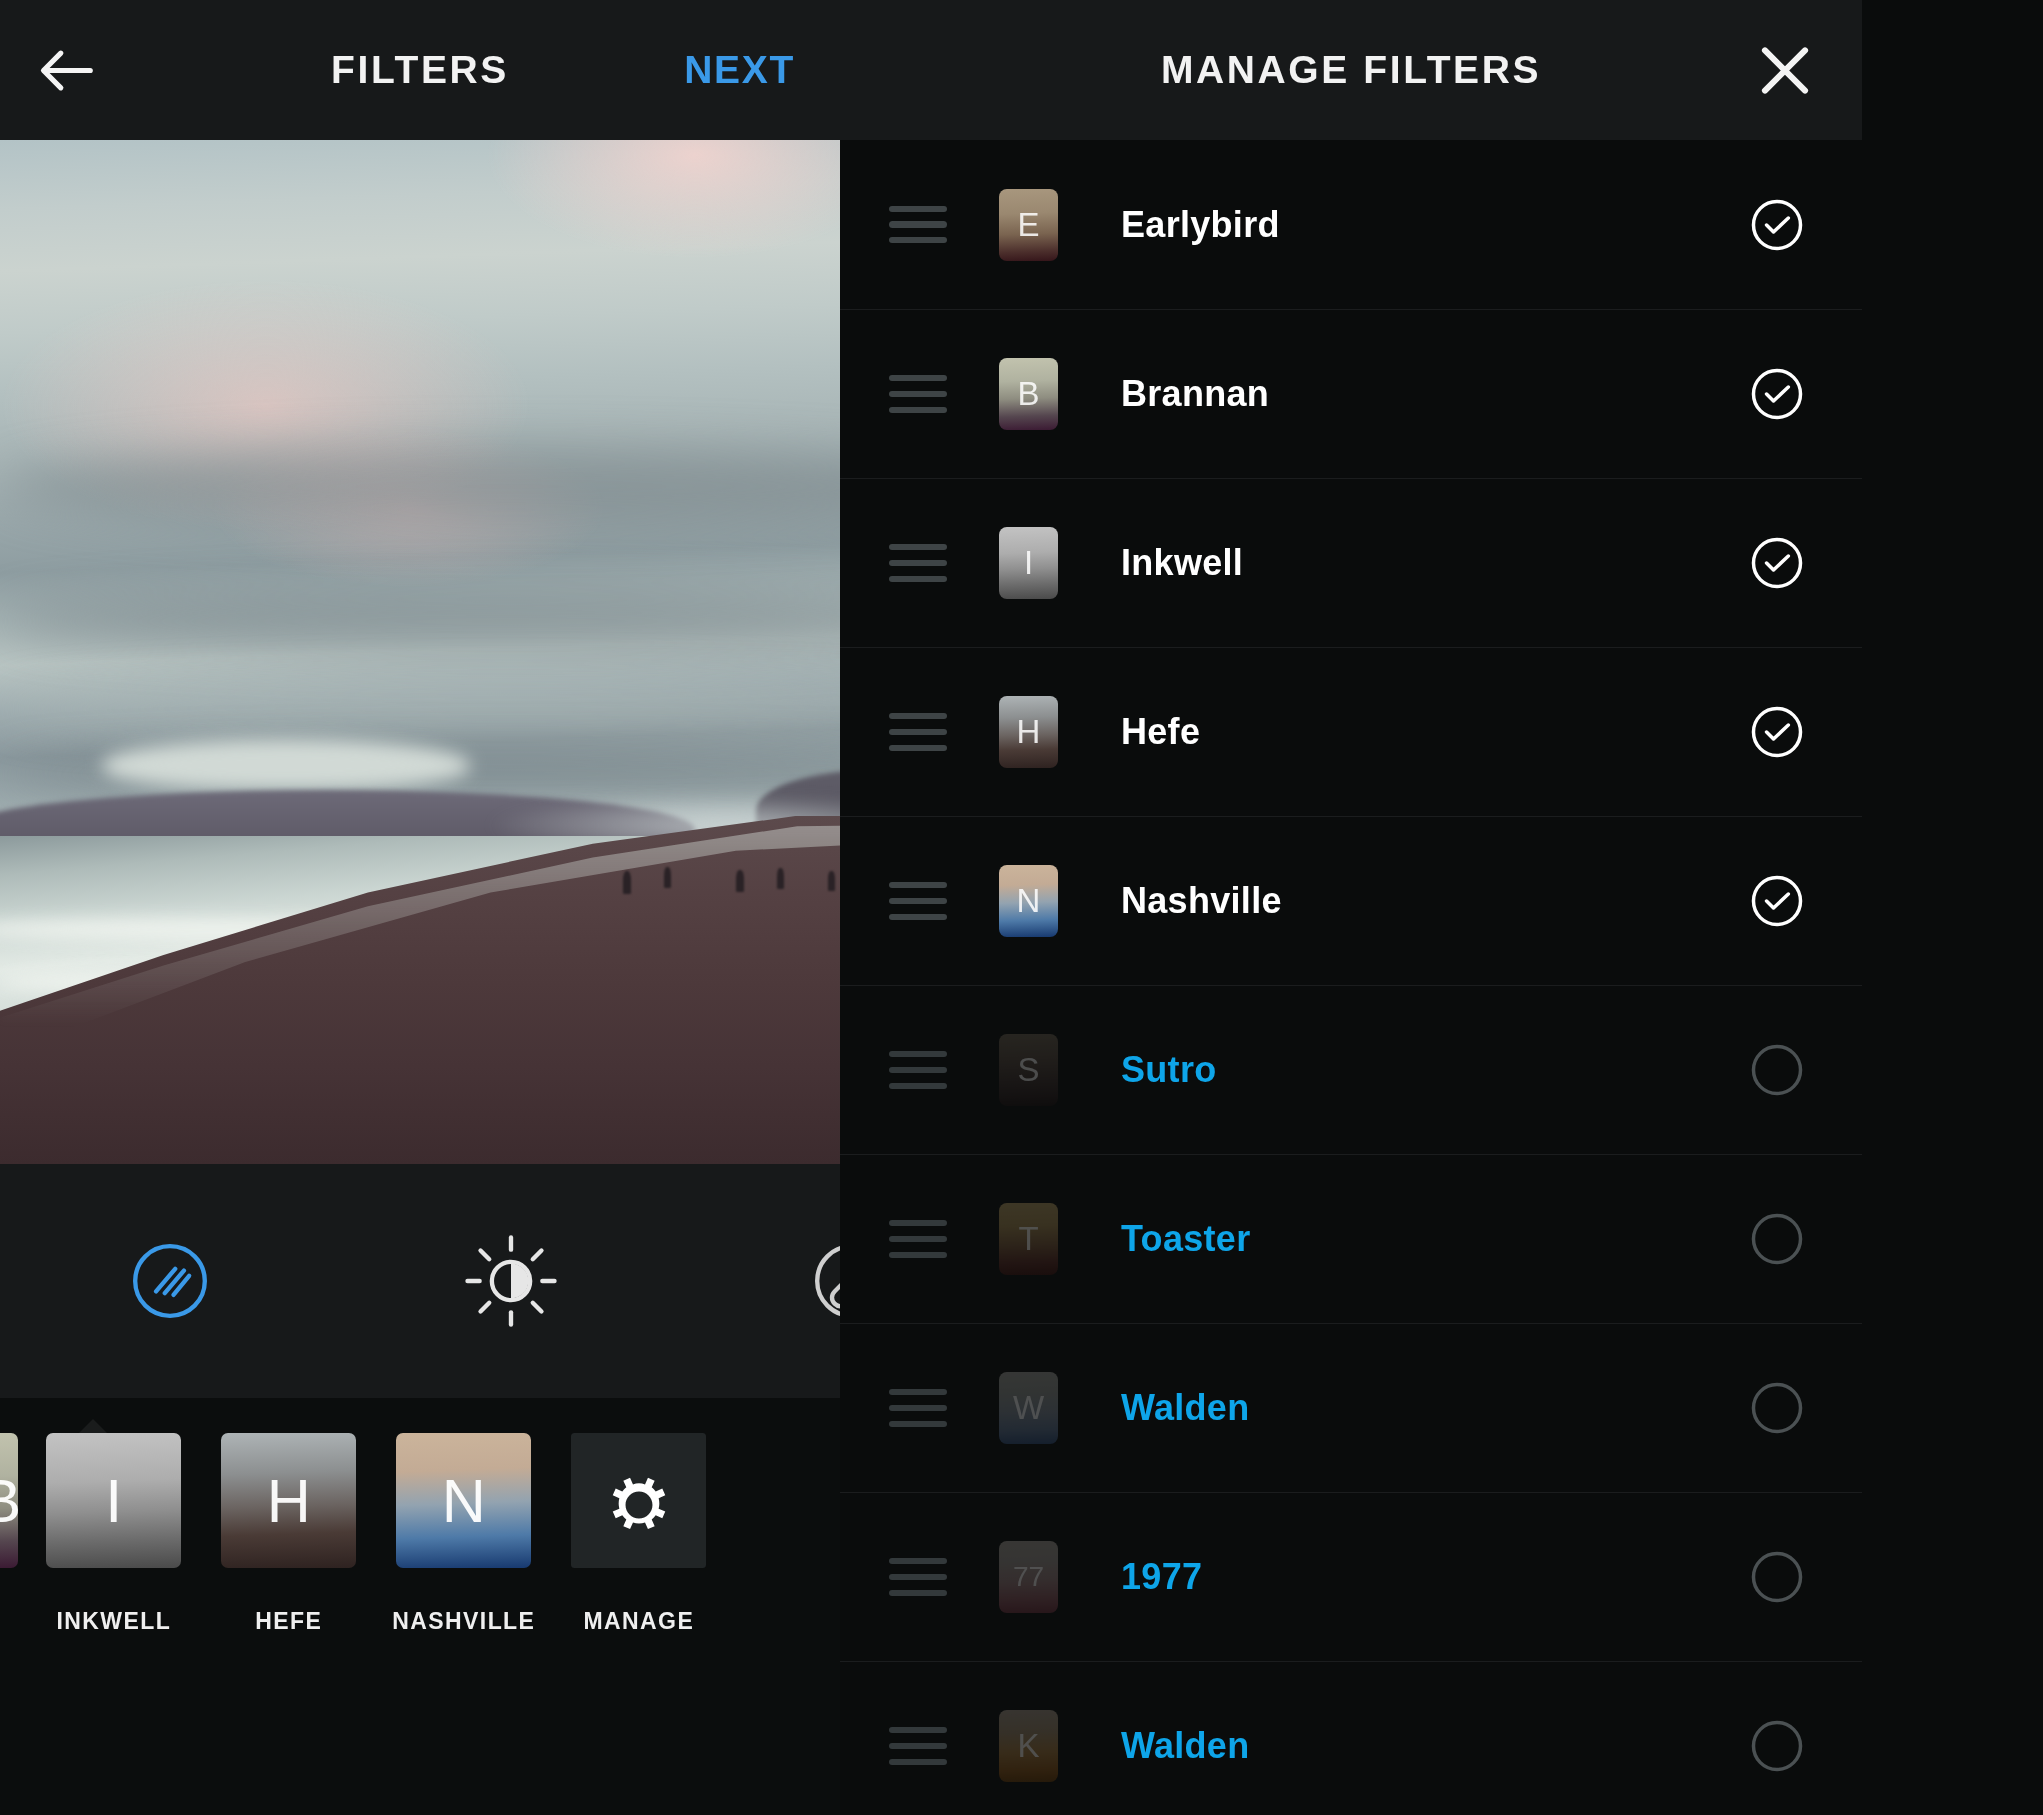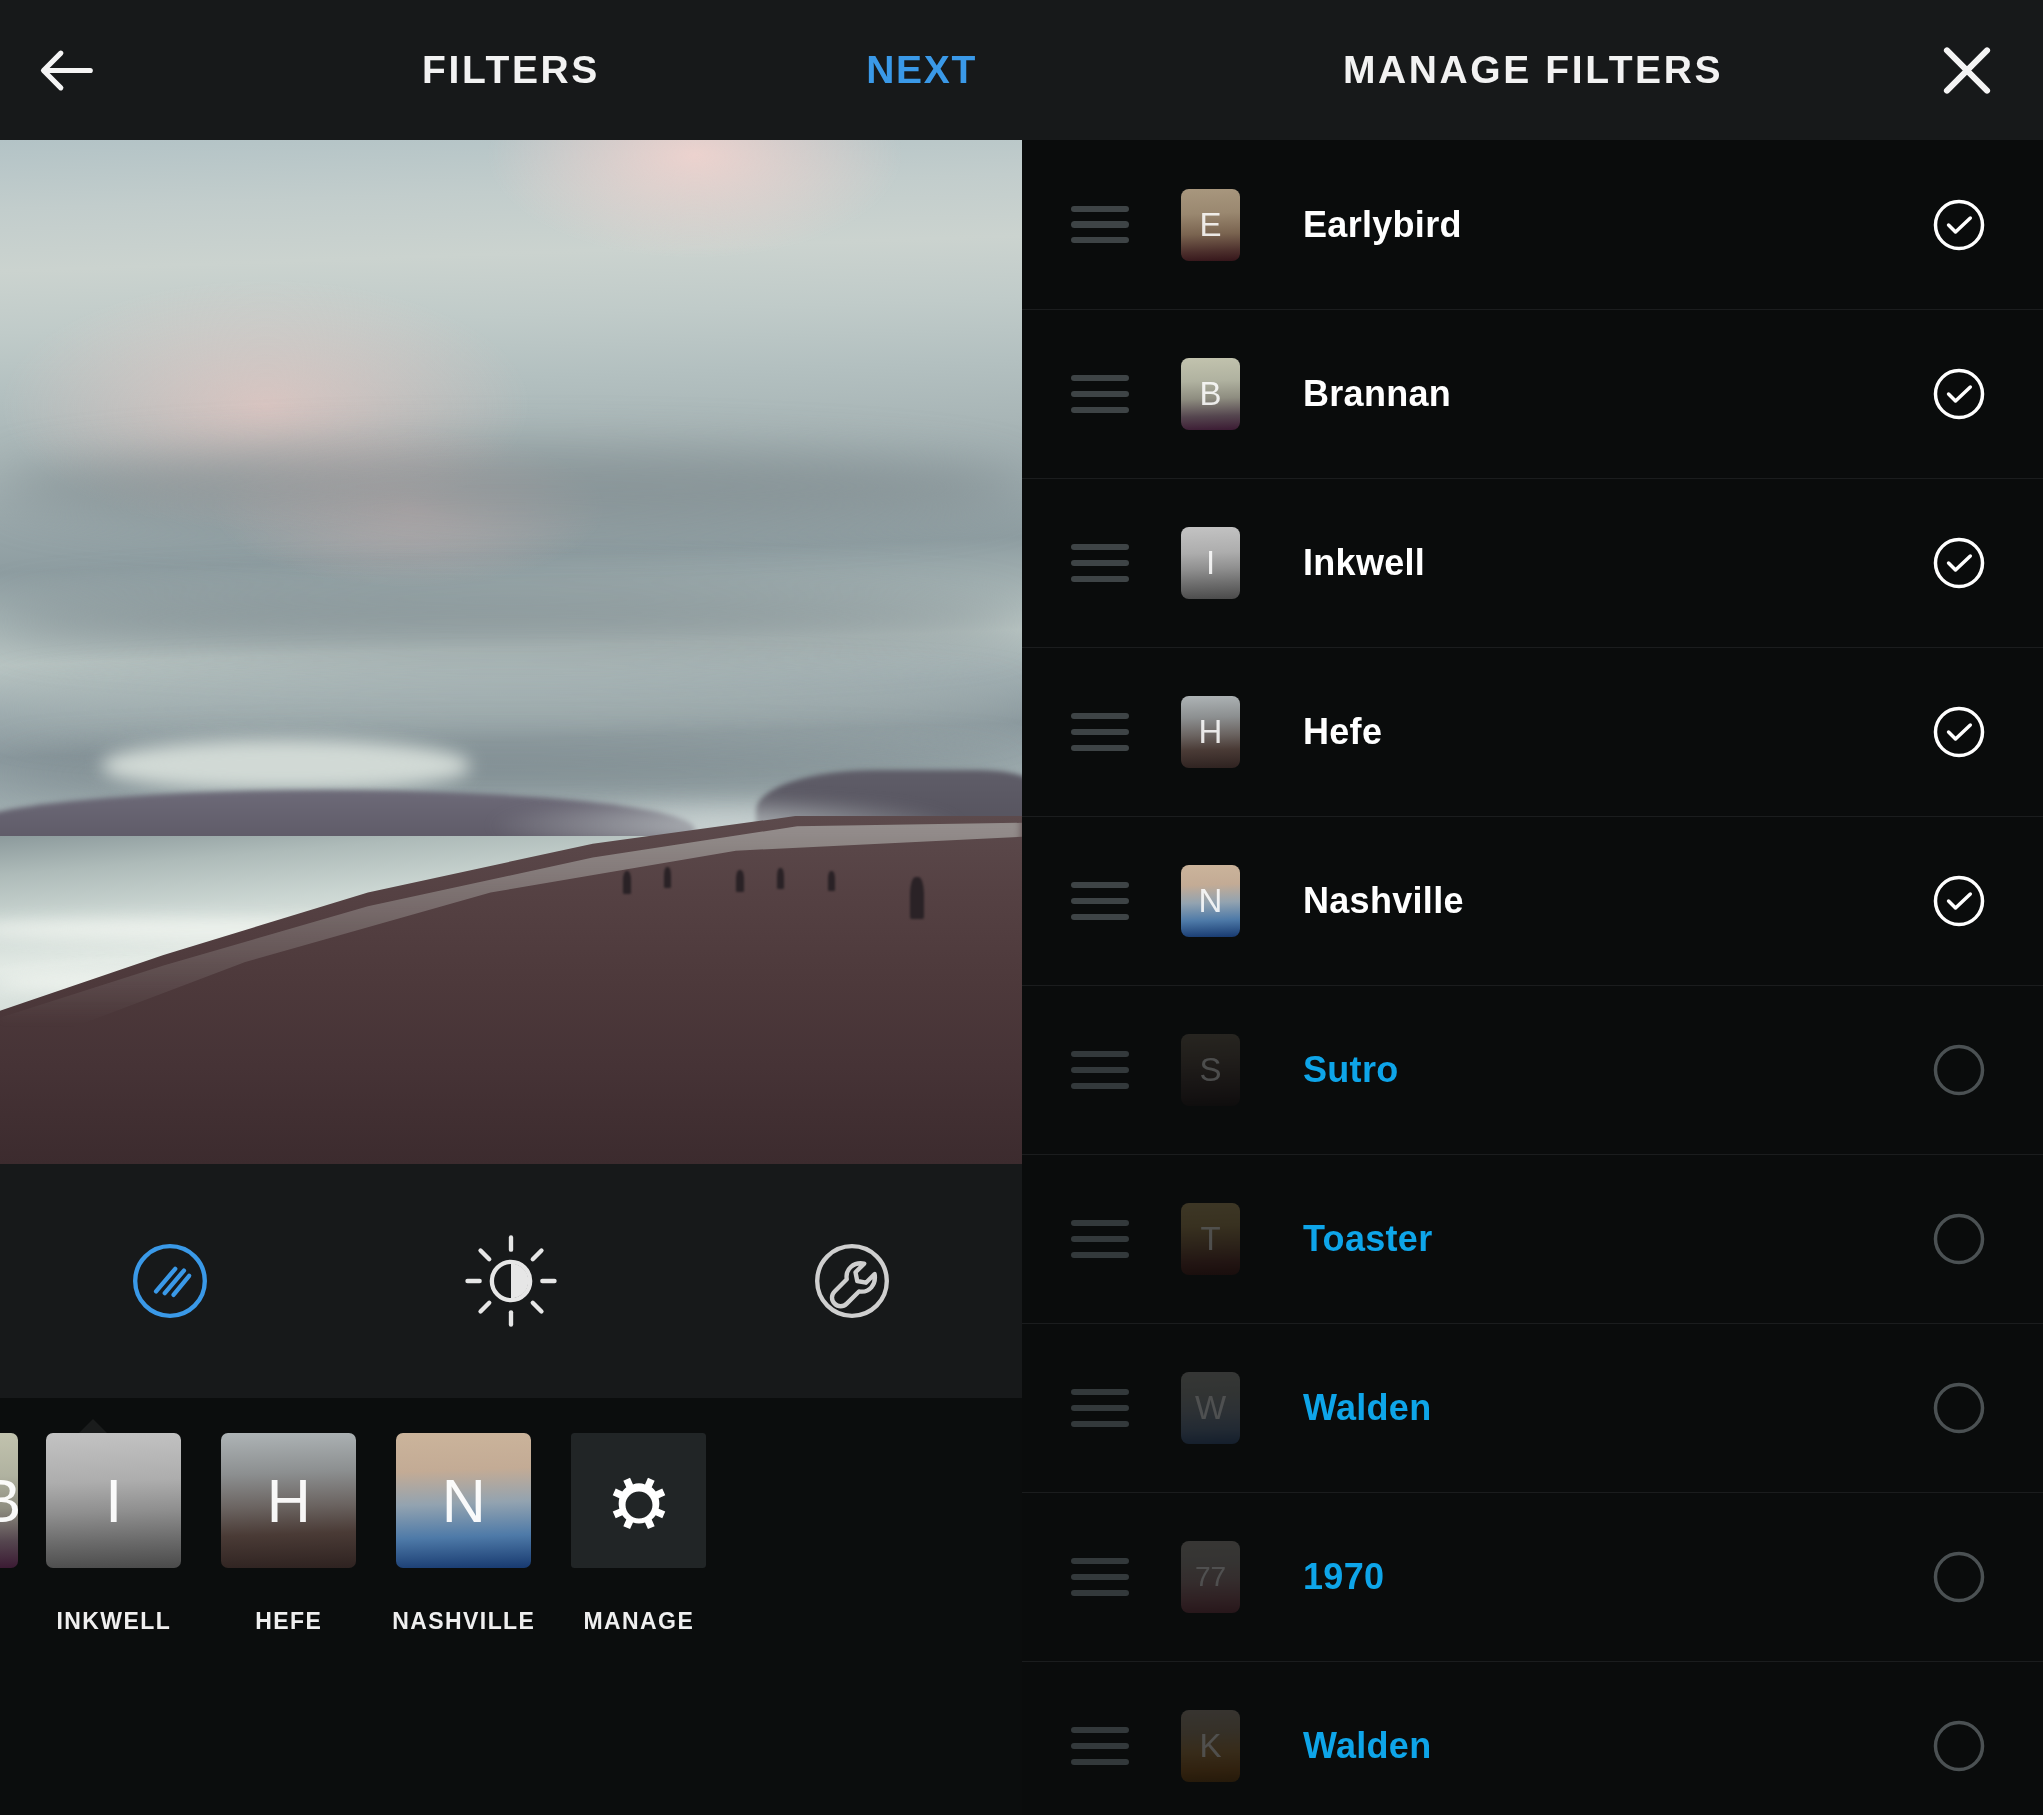--- a/index.html
+++ b/index.html
@@ -7,21 +7,21 @@
     width: 2044px; height: 1816px;
     background: #0a0c0c;
     font-family: "Liberation Sans", sans-serif;
     overflow: hidden;
   }
   #root { position: relative; width: 2044px; height: 1816px; display: flex; }
 
   
   .left-panel {
     position: relative;
-    width: 1022px; height: 1816px;
+    width: 840px; height: 1816px;
     background: #0d0f0f;
     overflow: hidden;
   }
   .topbar {
     position: relative;
     height: 140px; width: 100%;
     background: #17191a;
     display: flex; align-items: center;
   }
   .back-btn {
@@ -538,21 +538,21 @@
 
       <div class="row off">
         <div class="drag-handle">
             <span></span>
             <span></span>
             <span></span>
           </div>
         <div class="rthumb tx-1977 small-num">
           <span class="gl">77</span>
         </div>
-        <div class="rname">1970</div>
+        <div class="rname">1977</div>
         <div class="check">
           <svg width="54" height="54" viewBox="0 0 62 62" fill="none">
             <circle cx="31" cy="31" r="27" stroke="#4b5153" stroke-width="4"></circle>
           </svg>
         </div>
       </div>
 
       <div class="row off">
         <div class="drag-handle">
             <span></span>

